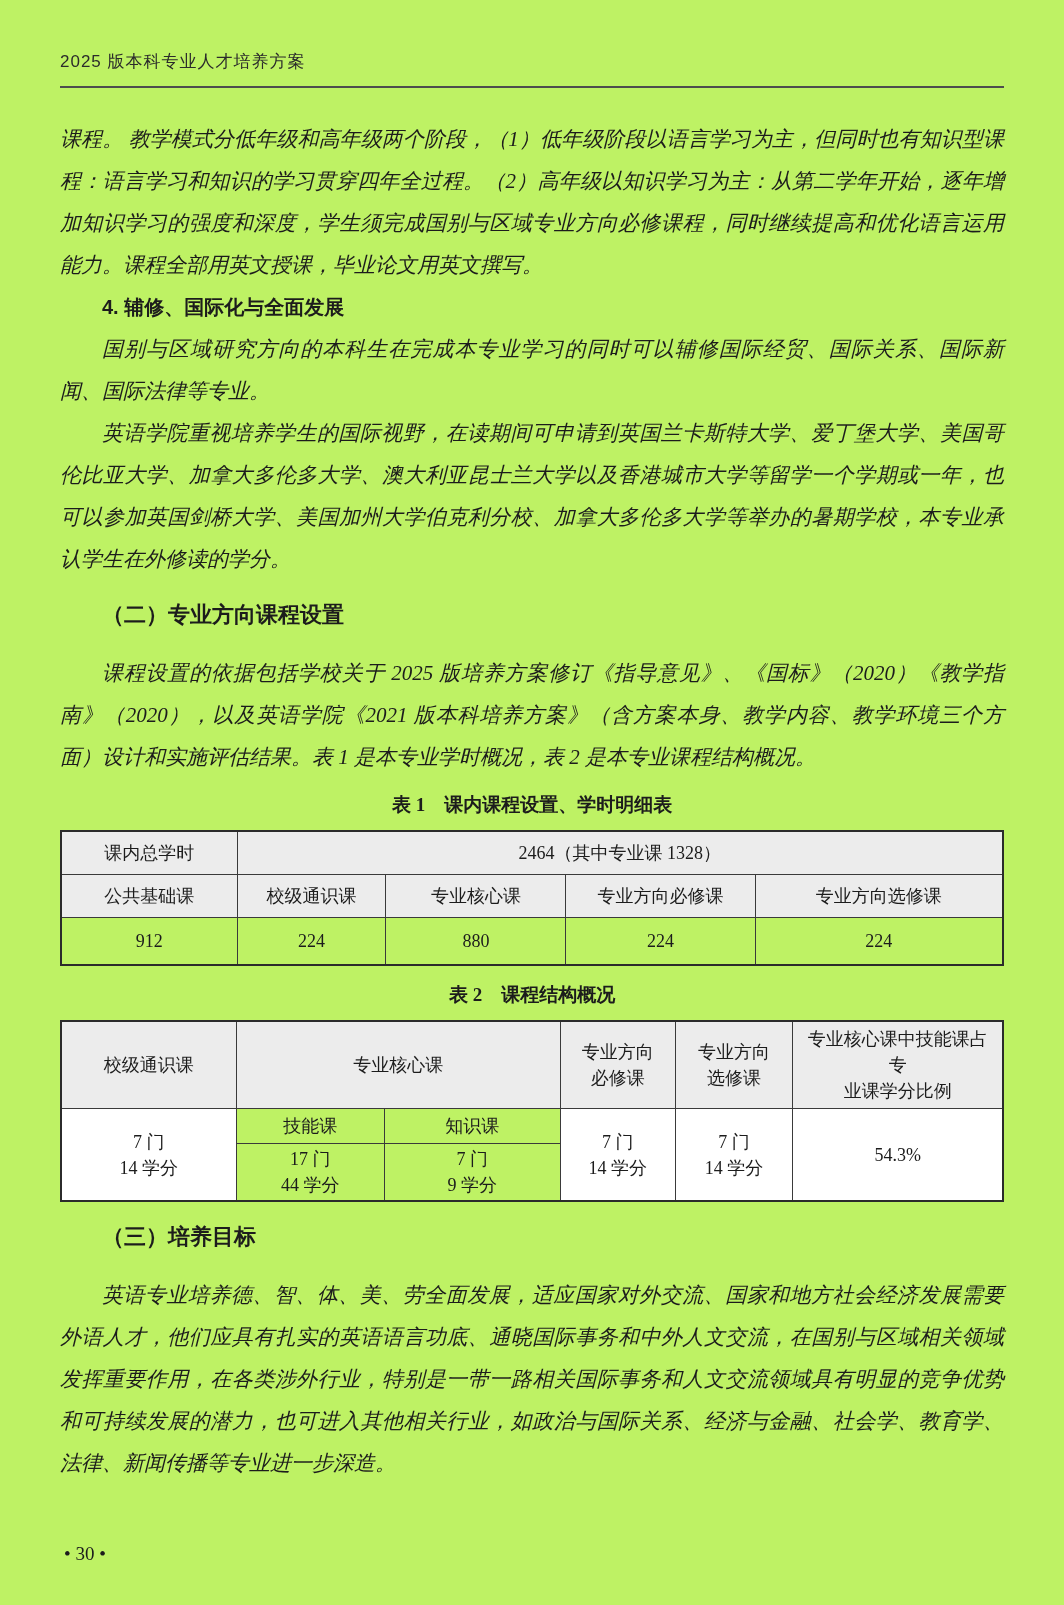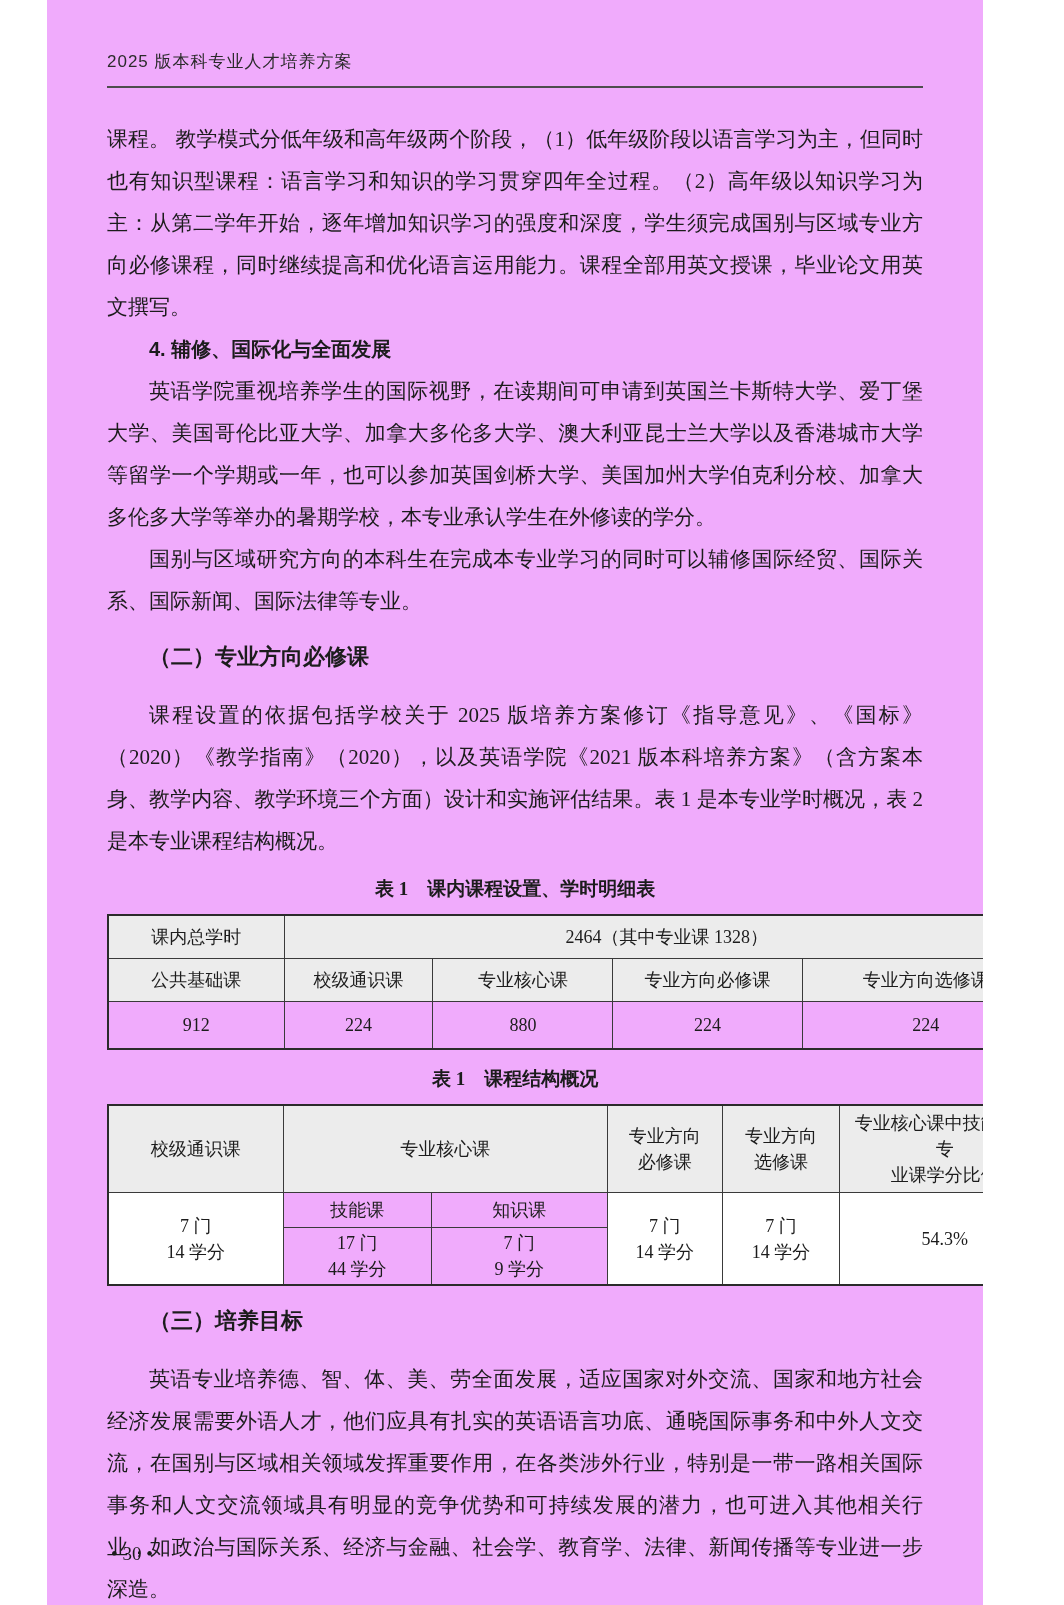--- a/index.html
+++ b/index.html
@@ -1,42 +1,42 @@
 <!DOCTYPE html>
 <html><head>
 <meta charset="utf-8">
 <style>
   html,body{margin:0;padding:0;background:#ffffff;}
   .page{
     position:relative;
-    width:936px;height:1605px;
-    background:#f0abfc;
+    width:1064px;height:1605px;
+    background:#bef264;
     font-family:"Liberation Serif","DejaVu Serif",serif;
     color:#1c1c1c;
     overflow:hidden;
     box-sizing:border-box;
-    margin-left:47px;
   }
   .margins{padding:0 60px;}
   .running-header{
     padding-top:50px;
     padding-bottom:13px;
     border-bottom:2px solid #4d4d4d;
     font-family:"Liberation Sans","DejaVu Sans",sans-serif;
     font-size:17px;
     letter-spacing:1px;
     color:#2b2b2b;
   }
   .content{margin-top:30px;}
   p.body{
     font-size:21px;
     line-height:42px;
     text-align:justify;
     margin:0;
     text-indent:42px;
+    font-style:italic;
   }
   p.noindent{text-indent:0;}
   .h-minor{
     font-size:20px;
     line-height:42px;
     font-weight:bold;
     margin:0;
     text-indent:42px;
     font-family:Liberation Sans, sans-serif;
   }
@@ -96,25 +96,25 @@
     <div class="running-header">
       <span>2025 版本科专业人才培养方案</span>
     </div>
 
     <div class="content">
 
       <p class="body noindent">课程。 教学模式分低年级和高年级两个阶段，（1）低年级阶段以语言学习为主，但同时也有知识型课程：语言学习和知识的学习贯穿四年全过程。（2）高年级以知识学习为主：从第二学年开始，逐年增加知识学习的强度和深度，学生须完成国别与区域专业方向必修课程，同时继续提高和优化语言运用能力。课程全部用英文授课，毕业论文用英文撰写。</p>
 
       <p class="h-minor">4. 辅修、国际化与全面发展</p>
 
+      <p class="body">国别与区域研究方向的本科生在完成本专业学习的同时可以辅修国际经贸、国际关系、国际新闻、国际法律等专业。</p>
+
       <p class="body">英语学院重视培养学生的国际视野，在读期间可申请到英国兰卡斯特大学、爱丁堡大学、美国哥伦比亚大学、加拿大多伦多大学、澳大利亚昆士兰大学以及香港城市大学等留学一个学期或一年，也可以参加英国剑桥大学、美国加州大学伯克利分校、加拿大多伦多大学等举办的暑期学校，本专业承认学生在外修读的学分。</p>
 
-      <p class="body">国别与区域研究方向的本科生在完成本专业学习的同时可以辅修国际经贸、国际关系、国际新闻、国际法律等专业。</p>
-
-      <div class="sec-title">（二）专业方向必修课</div>
+      <div class="sec-title">（二）专业方向课程设置</div>
 
       <p class="body">课程设置的依据包括学校关于 2025 版培养方案修订《指导意见》、《国标》（2020）《教学指南》（2020），以及英语学院《2021 版本科培养方案》（含方案本身、教学内容、教学环境三个方面）设计和实施评估结果。表 1 是本专业学时概况，表 2 是本专业课程结构概况。</p>
 
       <div class="table-title">表 1　课内课程设置、学时明细表</div>
 
       <table class="doc-table t1">
         <colgroup>
           <col style="width:18.7%">
           <col style="width:15.8%">
           <col style="width:19.1%">
@@ -136,21 +136,21 @@
           <tr class="row-data">
             <td>912</td>
             <td>224</td>
             <td>880</td>
             <td>224</td>
             <td>224</td>
           </tr>
         </tbody>
       </table>
 
-      <div class="table-title t2-title">表 1　课程结构概况</div>
+      <div class="table-title t2-title">表 2　课程结构概况</div>
 
       <table class="doc-table t2">
         <colgroup>
           <col style="width:18.6%">
           <col style="width:15.7%">
           <col style="width:18.7%">
           <col style="width:12.2%">
           <col style="width:12.5%">
           <col style="width:22.3%">
         </colgroup>

